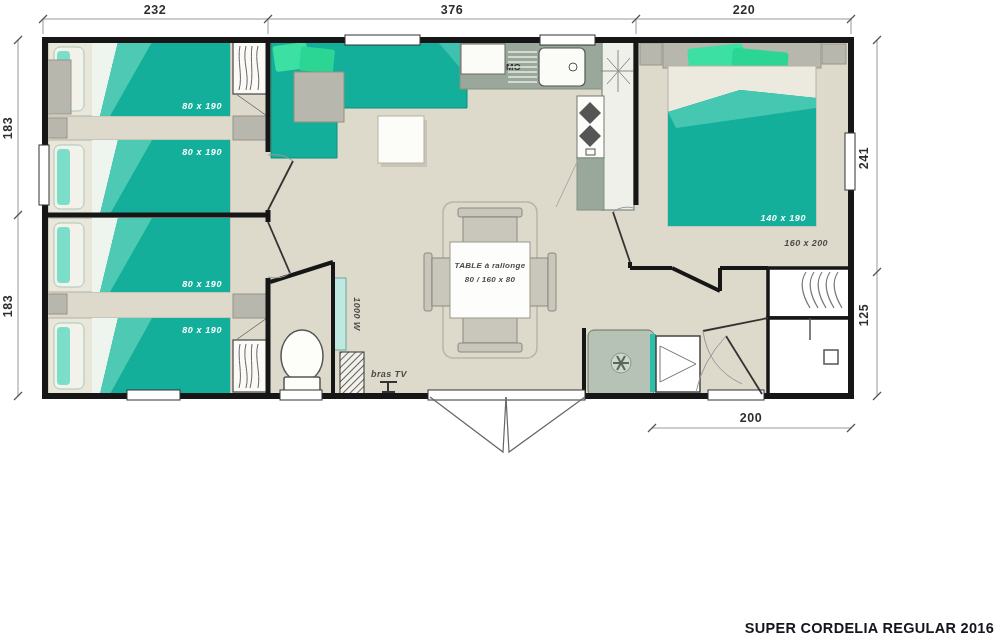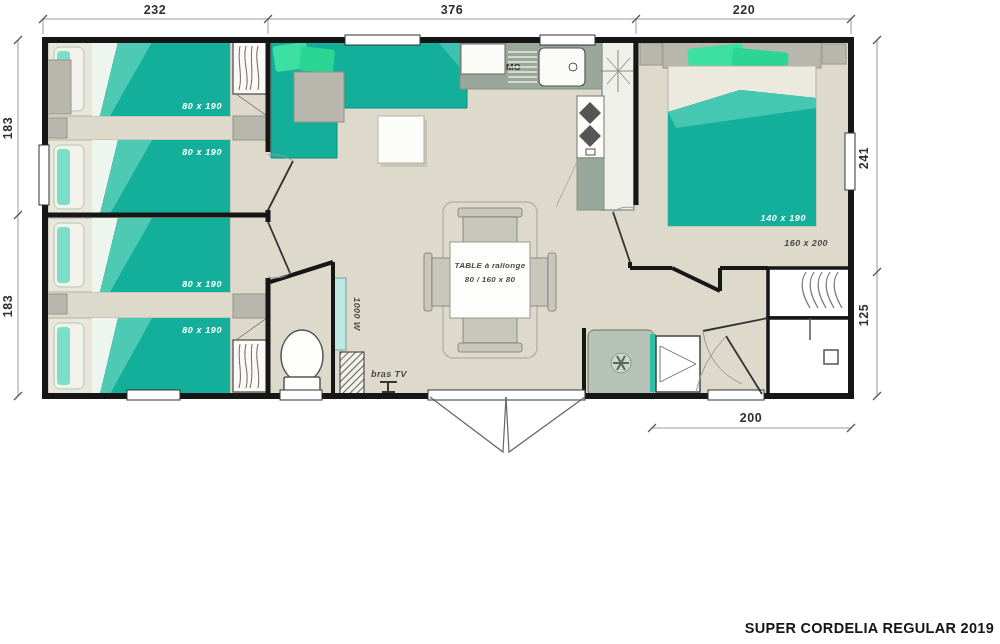--- a/index.html
+++ b/index.html
@@ -282,14 +282,14 @@
     <text class="dim-label" x="452" y="14" text-anchor="middle">376</text>
     <text class="dim-label" x="744" y="14" text-anchor="middle">220</text>
     <text class="dim-label" x="12" y="128" text-anchor="middle" transform="rotate(-90 12 128)">183</text>
     <text class="dim-label" x="12" y="306" text-anchor="middle" transform="rotate(-90 12 306)">183</text>
     <text class="dim-label" x="868" y="158" text-anchor="middle" transform="rotate(-90 868 158)">241</text>
     <text class="dim-label" x="868" y="315" text-anchor="middle" transform="rotate(-90 868 315)">125</text>
     <text class="dim-label" x="751" y="422" text-anchor="middle">200</text>
   </g>
 </svg>
 
-<div id="footer-title">SUPER CORDELIA REGULAR 2019</div>
+<div id="footer-title">SUPER CORDELIA REGULAR 2016</div>
 </div>
 
 </body></html>

